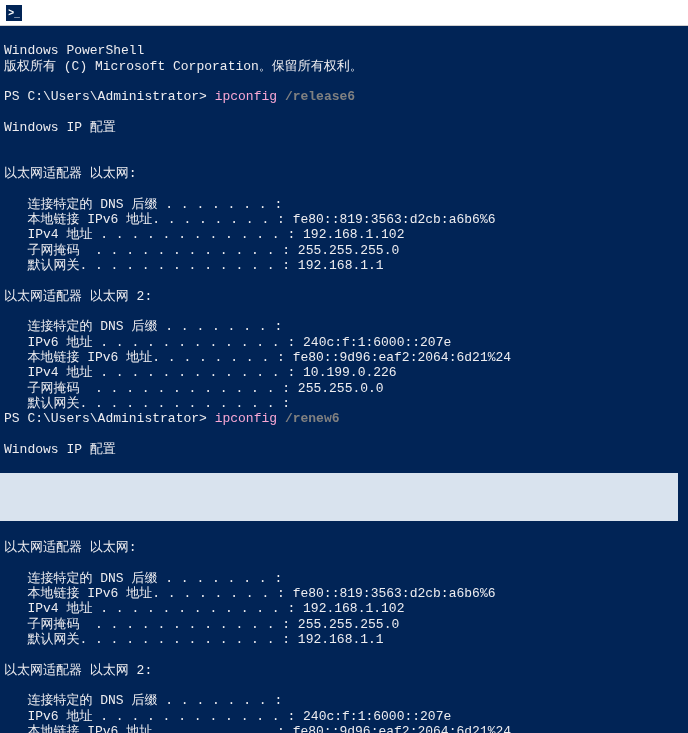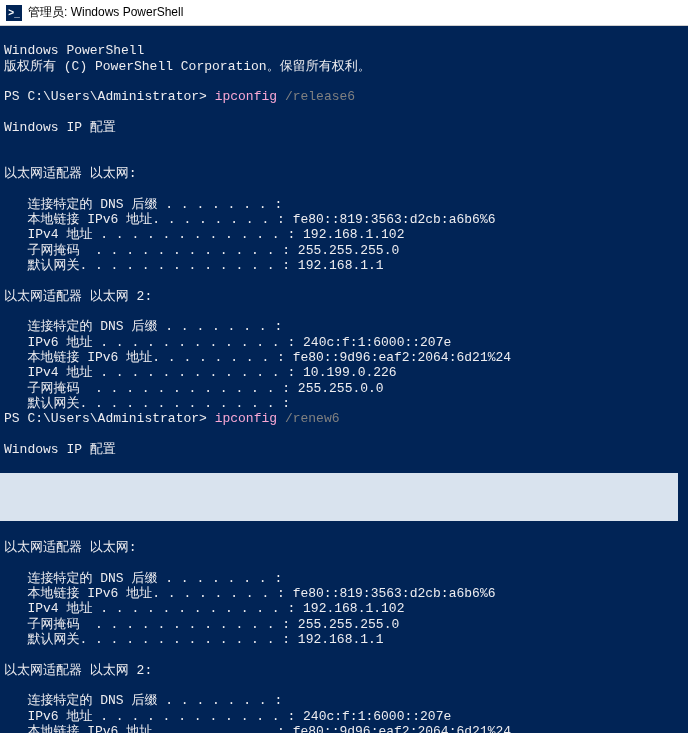--- a/index.html
+++ b/index.html
@@ -36,40 +36,39 @@
     }
     .terminal {
       background: #012456;
       color: #eeedf0;
       padding: 2px 4px;
       white-space: pre;
       line-height: 1.18;
       letter-spacing: 0;
     }
     .yellow { color: #f9a8d4; }
-    .gray { color: #808080; }
+    .gray { color: #808080; font-weight: bold; }
     .redacted {
       display: inline-block;
       background: #d9e3ee;
       height: 48px;
       width: 678px;
       margin-left: -4px;
     }
   </style>
 </head>
 <body>
 
 <div class="title-bar">
   <span class="icon">&gt;_</span>
-  <span>管理员: Windows PowerShell</span>
 </div>
 
 <div class="terminal">
 <span>Windows PowerShell</span>
-<span>版权所有 (C) PowerShell Corporation。保留所有权利。</span>
+<span>版权所有 (C) Microsoft Corporation。保留所有权利。</span>
 
 <span>PS C:\Users\Administrator&gt;</span> <span class="yellow">ipconfig</span> <span class="gray">/release6</span>
 
 <span>Windows IP 配置</span>
 
 
 <span>以太网适配器 以太网:</span>
 
 <span>   连接特定的 DNS 后缀 . . . . . . . :</span>
 <span>   本地链接 IPv6 地址. . . . . . . . :</span><span> fe80::819:3563:d2cb:a6b6%6</span>

